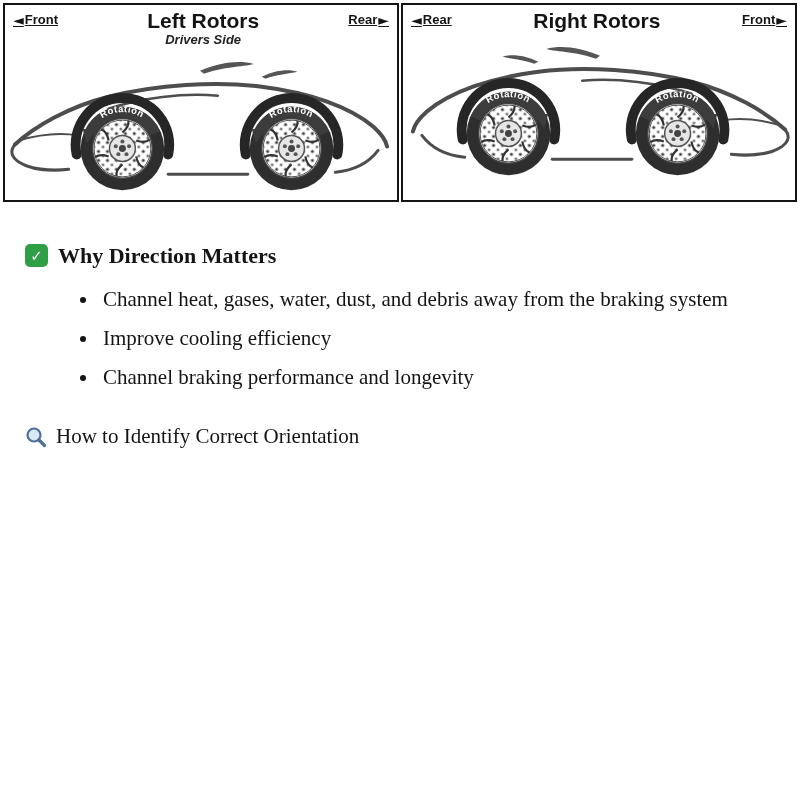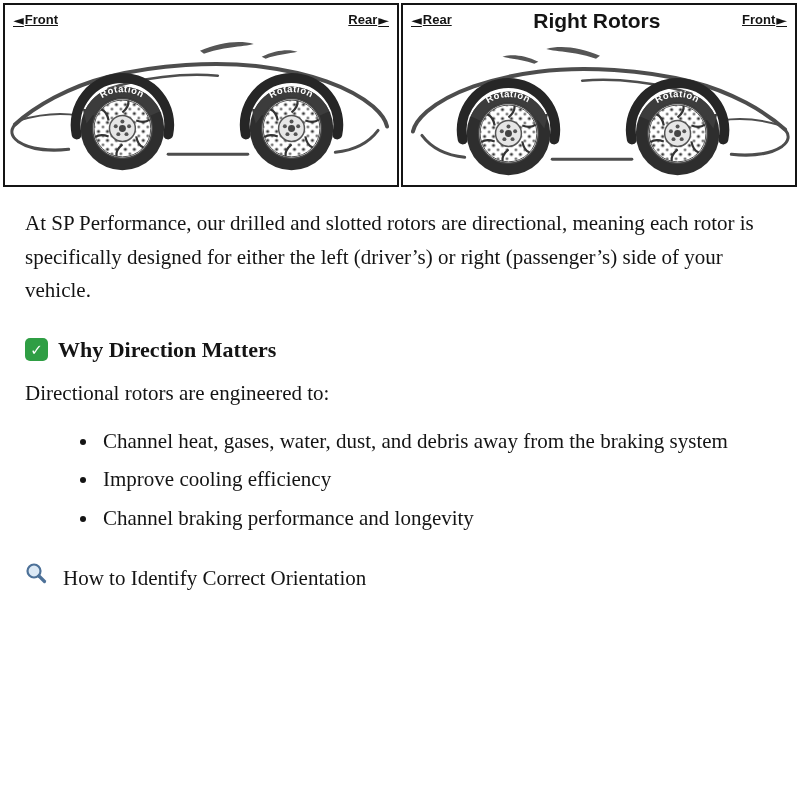--- a/index.html
+++ b/index.html
@@ -21,21 +21,21 @@
   .car-svg { display: block; width: 100%; height: auto; margin-top: -4px; }
   .rot-text { font-size: 9.5px; font-weight: bold; fill: #ffffff; letter-spacing: 0.5px;
               font-family: "Liberation Sans", sans-serif; }
 
   
   .content { padding: 12px 25px 20px 25px; font-size: 21px; line-height: 1.6; }
   .content p { margin: 8px 0 14px 0; }
   h2.sec { font-size: 22px; font-weight: bold; margin: 24px 0 10px 0;
            display: flex; align-items: center; gap: 10px; }
   h3.sec { font-size: 21px; font-weight: normal; margin: 26px 0 14px 0;
-           display: flex; gap: 16px; }
+           display: flex; align-items: center; gap: 9px; }
   .check-icon { width: 23px; height: 23px; border-radius: 5px; background: #2f9e44;
                 color: #fff; display: inline-flex; align-items: center; justify-content: center;
                 font-size: 15px; font-weight: bold; flex: 0 0 auto;
                 font-family: "DejaVu Sans", sans-serif; }
   .mag-icon { flex: 0 0 auto; display: inline-block; }
   ul.bullets { margin: 6px 0 10px 0; padding-left: 58px; }
   ul.bullets li { margin: 5px 16px; padding-left: 4px; }
 </style>
 </head>
 <body>
@@ -91,20 +91,24 @@
 <div class="page">
 
   <div class="diagram">
 
     <div class="panel">
       <div class="panel-header">
         <span class="dir">
           <span class="arrow-glyph">◄</span>
           <span>Front</span>
         </span>
+        <span class="title-wrap">
+          <div class="panel-title">Left Rotors</div>
+          <div class="panel-subtitle">Drivers Side</div>
+        </span>
         <span class="dir">
           <span>Rear</span>
           <span class="arrow-glyph">►</span>
         </span>
       </div>
       <svg class="car-svg" viewBox="0 0 394 158">
         <use href="#carbody"></use>
         <g transform="translate(118 106)">
           <use href="#wheel"></use>
           <use href="#rotArc" stroke="#3c3c3c" stroke-width="11"></use>
@@ -149,28 +153,26 @@
           <use href="#rotArc" stroke="#3c3c3c" stroke-width="11"></use>
           <text class="rot-text"><textPath href="#rotArc" startOffset="24%">Rotation</textPath></text>
           <polygon points="40,-20 27,-17 36,-5" fill="#3c3c3c"></polygon>
         </g>
       </svg>
     </div>
   </div>
 
   <div class="content">
 
-    <p>At SP Performance, our drilled and slotted rotors are directional, meaning each rotor is specifically designed for either the left (driver’s) or right (passenger’s) side of your vehicle.</p>
 
     <h2 class="sec">
       <span class="check-icon">✓</span>
       <span>Why Direction Matters</span>
     </h2>
 
-    <p>Directional rotors are engineered to:</p>
 
     <ul class="bullets">
       <li>Channel heat, gases, water, dust, and debris away from the braking system</li>
       <li>Improve cooling efficiency</li>
       <li>Channel braking performance and longevity</li>
     </ul>
 
     <h3 class="sec">
       <svg class="mag-icon" width="22" height="22" viewBox="0 0 22 22">
         <circle cx="9" cy="9" r="6.5" fill="#dce9f5" stroke="#4d7198" stroke-width="2.2"></circle>

